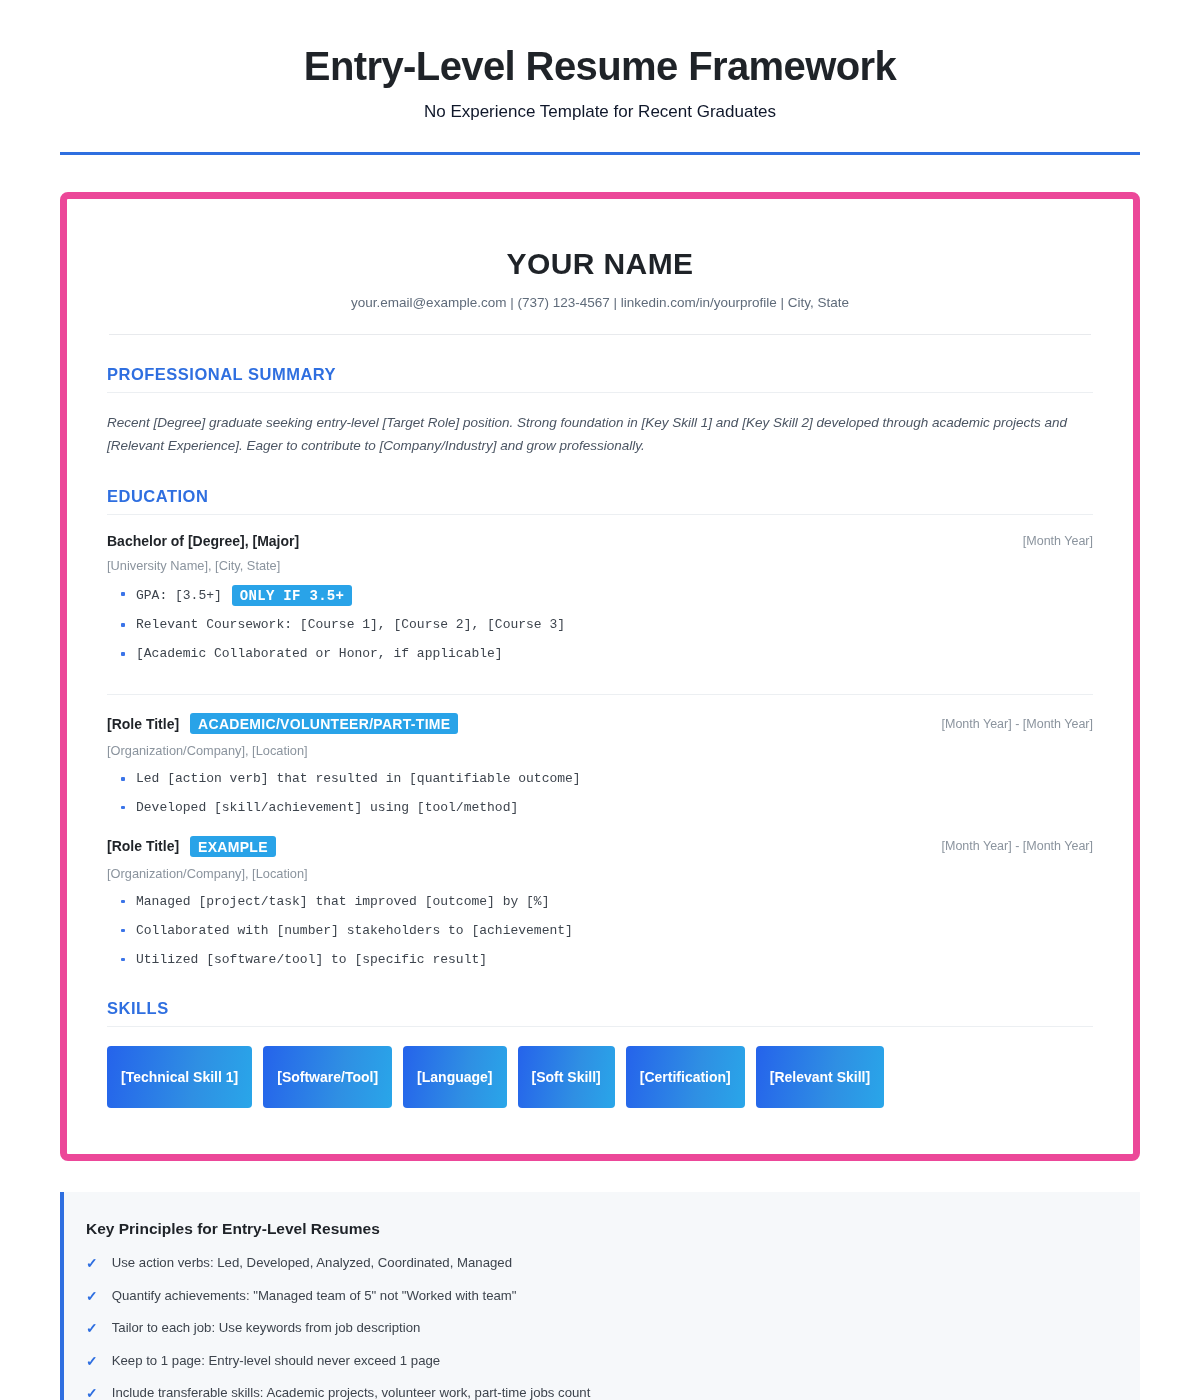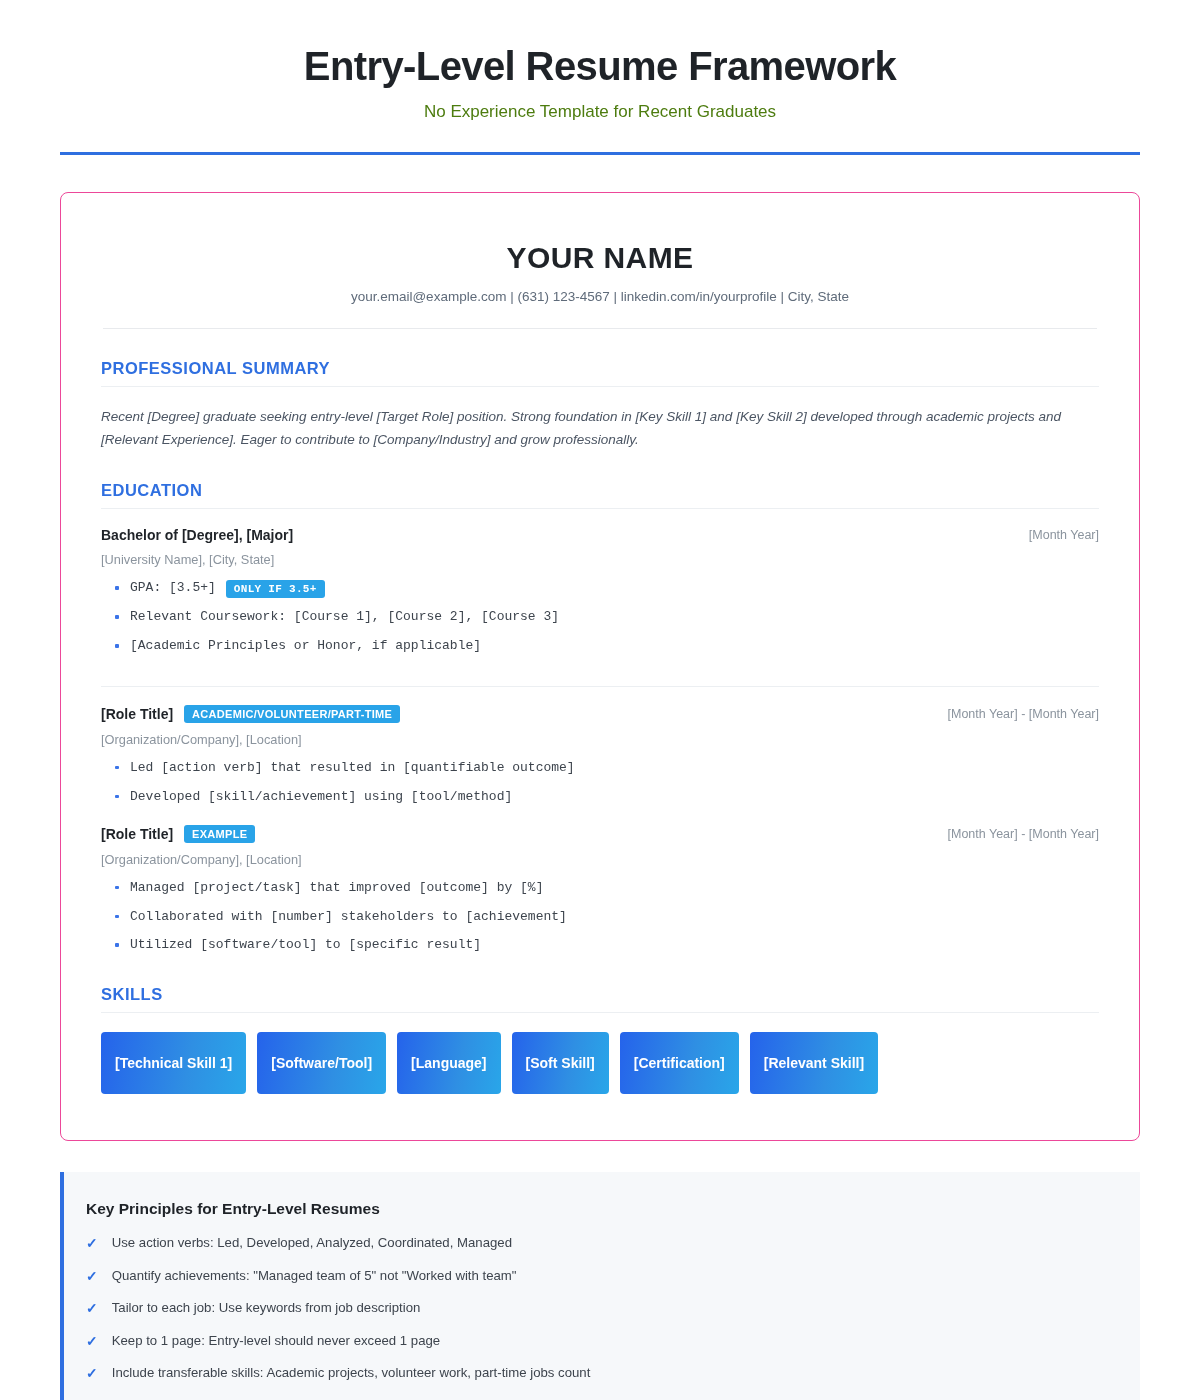--- a/index.html
+++ b/index.html
@@ -20,34 +20,34 @@
   .page-title {
     font-size: 40px;
     font-weight: bold;
     letter-spacing: -0.6px;
     color: #1f2328;
     margin: 0 0 14px 0;
     line-height: 1.1;
   }
   .page-subtitle {
     font-size: 17px;
-    color: #4d7c0f;
+    color: #0f172a;
     margin: 0;
     font-weight: normal;
   }
   .header-rule {
     margin: 30px 60px 0 60px;
     height: 3px;
     background: #2f6fe0;
   }
 
   
   .resume-card {
     margin: 37px 60px 0 60px;
-    border: 1px solid #ec4899;
+    border: 7px solid #ec4899;
     border-radius: 8px;
     background: #ffffff;
     padding: 40px 40px 46px 40px;
   }
 
   .resume-name {
     text-align: center;
     font-size: 30px;
     font-weight: bold;
     letter-spacing: 0.4px;
@@ -115,21 +115,21 @@
   .entry-sub {
     font-size: 12.8px;
     color: #8b949e;
     margin-top: 9px;
   }
 
   .badge {
     display: inline-block;
     background: #29a3e8;
     color: #ffffff;
-    font-size: 11px;
+    font-size: 14px;
     font-weight: bold;
     letter-spacing: 0.3px;
     text-transform: uppercase;
     padding: 4px 8px 3px 8px;
     border-radius: 3px;
     line-height: 1;
     white-space: nowrap;
   }
 
   
@@ -214,21 +214,21 @@
 
   <div class="page-header">
     <h1 class="page-title">Entry-Level Resume Framework</h1>
     <p class="page-subtitle">No Experience Template for Recent Graduates</p>
   </div>
   <div class="header-rule"></div>
 
   <div class="resume-card">
 
     <div class="resume-name">YOUR NAME</div>
-    <div class="resume-contact">your.email@example.com | (631) 123-4567 | linkedin.com/in/yourprofile | City, State</div>
+    <div class="resume-contact">your.email@example.com | (737) 123-4567 | linkedin.com/in/yourprofile | City, State</div>
     <div class="contact-divider"></div>
 
     <div class="section">
       <div class="section-heading">PROFESSIONAL SUMMARY</div>
       <div class="section-rule"></div>
       <p class="summary-text">Recent [Degree] graduate seeking entry-level [Target Role] position. Strong foundation in [Key Skill 1] and [Key Skill 2] developed through academic projects and [Relevant Experience]. Eager to contribute to [Company/Industry] and grow professionally.</p>
     </div>
 
     <div class="section">
       <div class="section-heading">EDUCATION</div>
@@ -244,21 +244,21 @@
             <div class="entry-sub">[University Name], [City, State]</div>
             <ul class="bullets">
               <li>
                 <span>GPA: [3.5+]</span>
                 <span class="badge">ONLY IF 3.5+</span>
               </li>
               <li>
                 <span>Relevant Coursework: [Course 1], [Course 2], [Course 3]</span>
               </li>
               <li>
-                <span>[Academic Principles or Honor, if applicable]</span>
+                <span>[Academic Collaborated or Honor, if applicable]</span>
               </li>
             </ul>
           </div>
         </div>
     </div>
 
     <div class="section">
       <div class="section-rule"></div>
       <div class="entries">
           <div class="entry">

